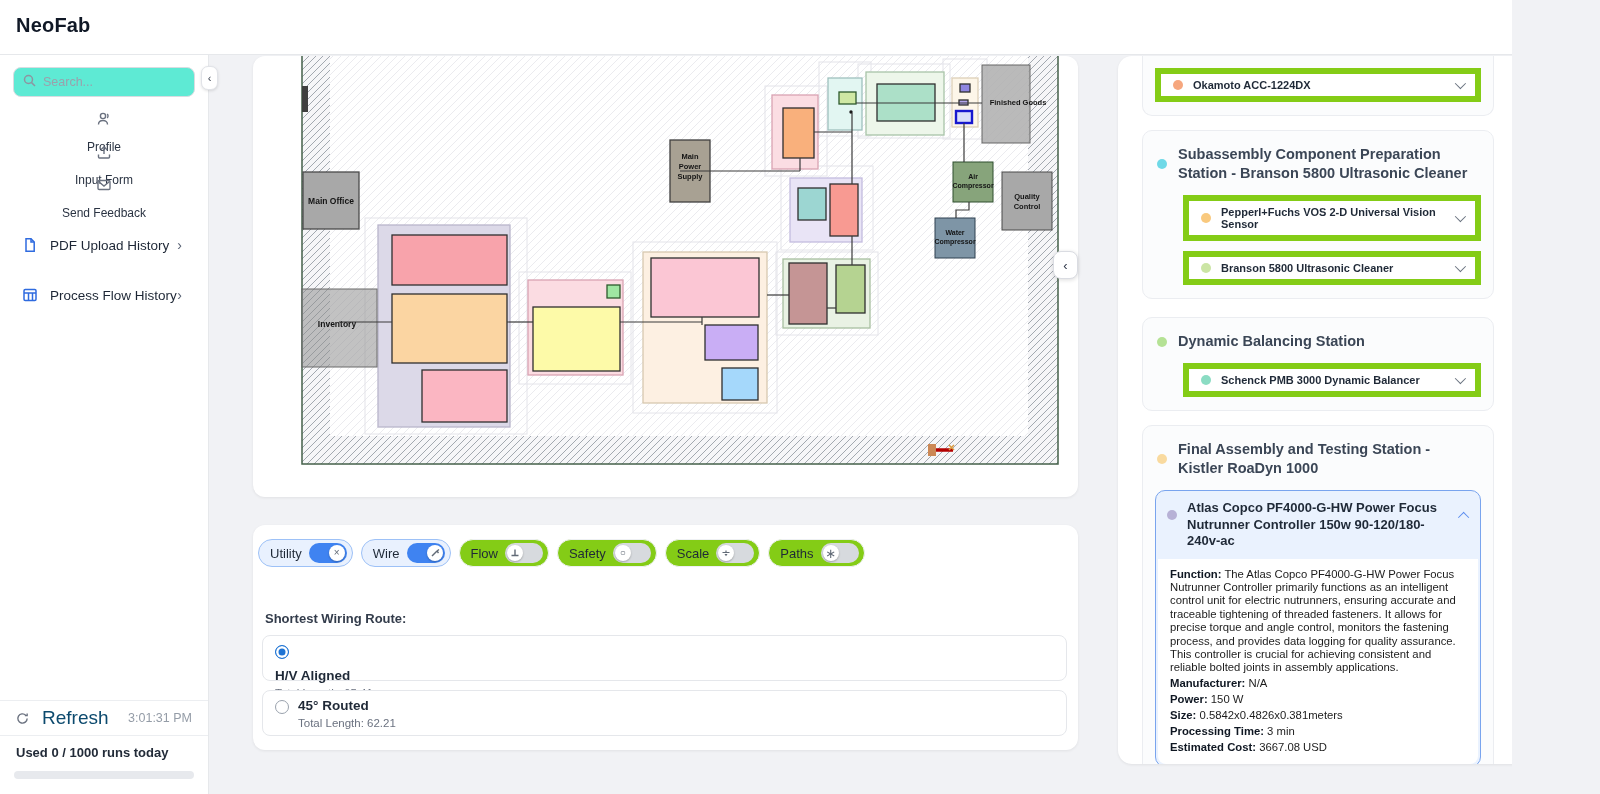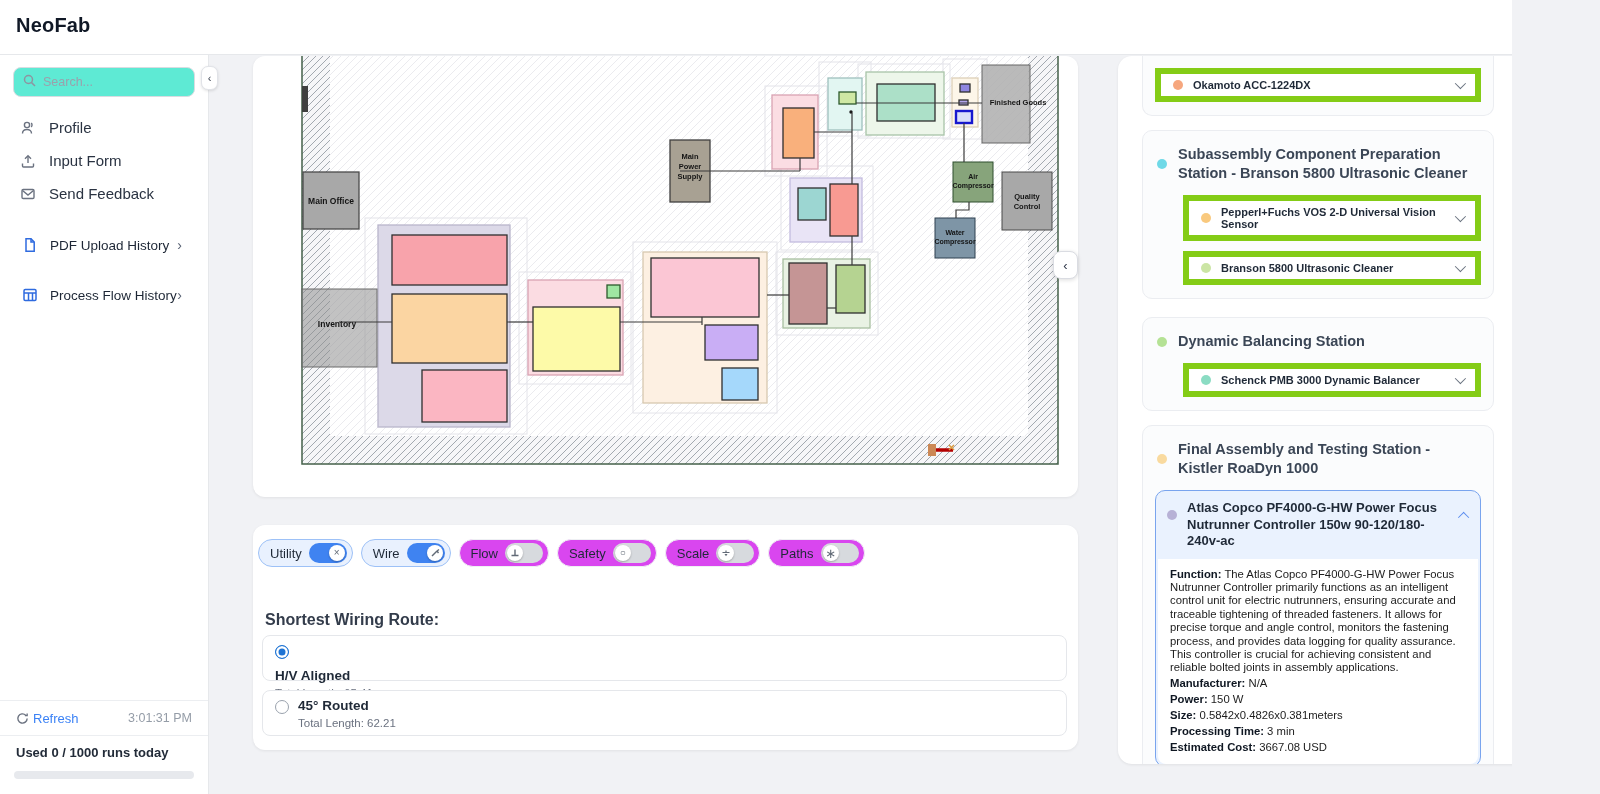--- a/index.html
+++ b/index.html
@@ -13,50 +13,50 @@
   .nav-divider { position:absolute; left:1533px; top:0; height:55px; border-left:1px solid #e8eaed; }
   .avatar { position:absolute; left:1549px; top:13px; width:30px; height:30px; border-radius:50%; background:#edf0f3; display:flex; align-items:center; justify-content:center; font-size:13px; font-weight:bold; color:#39414e; }
 
   
   .sidebar { position:absolute; left:0; top:55px; width:209px; height:739px; background:#fff; border-right:1px solid #e6e8eb; z-index:20; }
   .search-box { position:absolute; left:13px; top:12px; width:182px; height:30px; border:1px solid #d9dce1; border-radius:8px; background:#5eead4; display:flex; align-items:center; padding:0 9px; gap:7px; }
   .search-box input { border:none; outline:none; width:100%; font-size:12.5px; color:#374151; font-family:"Liberation Sans",sans-serif; background:transparent; }
   .search-box input::placeholder { color:#9aa1ac; }
   .collapse-btn { position:absolute; left:201px; top:66px; width:17px; height:24px; background:#fff; border:1px solid #e1e3e8; border-radius:7px; box-shadow:0 1px 3px rgba(0,0,0,.12); z-index:35; display:flex; align-items:center; justify-content:center; font-size:11px; color:#3c4350; cursor:pointer; }
   .menu { position:absolute; top:58px; left:0; right:0; }
-  .menu-row { display:flex; align-items:center; gap:13px; padding:0 20px; height:33px; font-size:15px; color:#2a3342; cursor:pointer; }
+  .menu-row { display:flex; align-items:center; gap:13px; padding:0 20px; height:33px; font-size:12px; color:#2a3342; cursor:pointer;flex-direction:column; }
   .menu-row .micon { color:#6b7280; display:flex; }
   .hist { margin-top:16px; }
   .hist-row { display:flex; align-items:center; gap:12px; padding:0 20px 0 22px; height:38px; font-size:13.5px; font-weight:normal; color:#1d2635; cursor:pointer; position:relative; }
   .hist-row + .hist-row { margin-top:12px; }
   .hist-row .micon { color:#2f6bdf; display:flex; }
   .hist-chevron { position:absolute; right:26px; color:#596274; font-size:14px; }
   .sb-bottom { position:absolute; bottom:0; left:0; right:0; height:94px; }
   .refresh-row { height:36px; border-top:1px solid #eceef1; border-bottom:1px solid #eceef1; display:flex; align-items:center; padding:0 16px; gap:8px; }
-  .refresh-label { font-size:13px; color:#3b82f6; display:flex; align-items:center; gap:4px; cursor:pointer; }
+  .refresh-label { font-size:19px; color:#0c4a6e; display:flex; align-items:center; gap:13px; cursor:pointer; }
   .refresh-time { margin-left:auto; font-size:12.5px; color:#949ca7; }
   .usage-text { padding:9px 16px 0; font-size:13px; font-weight:bold; color:#222b38; }
   .usage-bar { margin:11px 14px 0; height:8px; border-radius:4px; background:#e7e9ed; }
 
   
   .card { position:absolute; background:#fff; border-radius:12px; box-shadow:0 1px 3px rgba(0,0,0,.07); }
   .diagram-card { left:253px; top:56px; width:825px; height:441px; overflow:hidden; }
   .diagram-collapse { position:absolute; left:1053px; top:251px; width:25px; height:28px; background:#fff; border:1px solid #dadce2; border-radius:8px; box-shadow:0 1px 4px rgba(0,0,0,.14); z-index:25; display:flex; align-items:center; justify-content:center; font-size:13px; color:#30384a; cursor:pointer; }
 
   
   .controls-card { left:253px; top:525px; width:825px; height:225px; }
   .toggles { position:absolute; top:14px; left:5px; display:flex; gap:8px; }
-  .pill { height:28px; border-radius:14px; display:flex; align-items:center; gap:7px; padding:0 5px 0 11px; background:#d946ef; border:1px solid #eef0f3; font-size:13px; color:#1f2937; cursor:pointer; }
+  .pill { height:28px; border-radius:14px; display:flex; align-items:center; gap:7px; padding:0 5px 0 11px; background:#84cc16; border:1px solid #eef0f3; font-size:13px; color:#1f2937; cursor:pointer; }
   .pill.on { background:#e9f1fe; border-color:#9dc1f7; }
   .track { width:38px; height:20px; border-radius:10px; background:#d7dade; position:relative; }
   .pill.on .track { background:#3f83f1; }
   .thumb { position:absolute; top:2px; width:16px; height:16px; border-radius:50%; background:#fff; box-shadow:0 1px 2px rgba(0,0,0,.25); display:flex; align-items:center; justify-content:center; font-size:10px; color:#616a76; line-height:1; }
   .pill .thumb { left:2px; }
   .pill.on .thumb { left:20px; }
-  .wiring-heading { position:absolute; top:86px; left:12px; font-size:16px; font-weight:bold; color:#333c4b; }
+  .wiring-heading { position:absolute; top:86px; left:12px; font-size:13px; font-weight:bold; color:#333c4b; }
   .opt { position:absolute; left:9px; right:11px; height:46px; border:1px solid #e5e7eb; border-radius:8px; background:#fff; display:flex; padding:7px 12px 0; gap:9px; cursor:pointer; }
   .opt-1 { top:110px;flex-direction:column; } .opt-2 { top:165px; }
   .radio { width:14px; height:14px; border-radius:50%; border:1.5px solid #9aa2ad; background:#fff; margin-top:2px; flex:0 0 auto; }
   .radio.sel { border:1.5px solid #1f74d4; background:#1f74d4; box-shadow:inset 0 0 0 2.5px #fff; }
   .opt-label { font-size:13.5px; font-weight:bold; color:#1f2937; }
   .opt-sub { font-size:11.5px; color:#6b7280; margin-top:4px; }
 
   
   .rightpanel { left:1118px; top:56px; width:440px; height:708px; border-radius:14px; overflow:hidden; z-index:10; }
   .panel-inner { position:absolute; left:24px; right:64px; top:0; bottom:0; }

